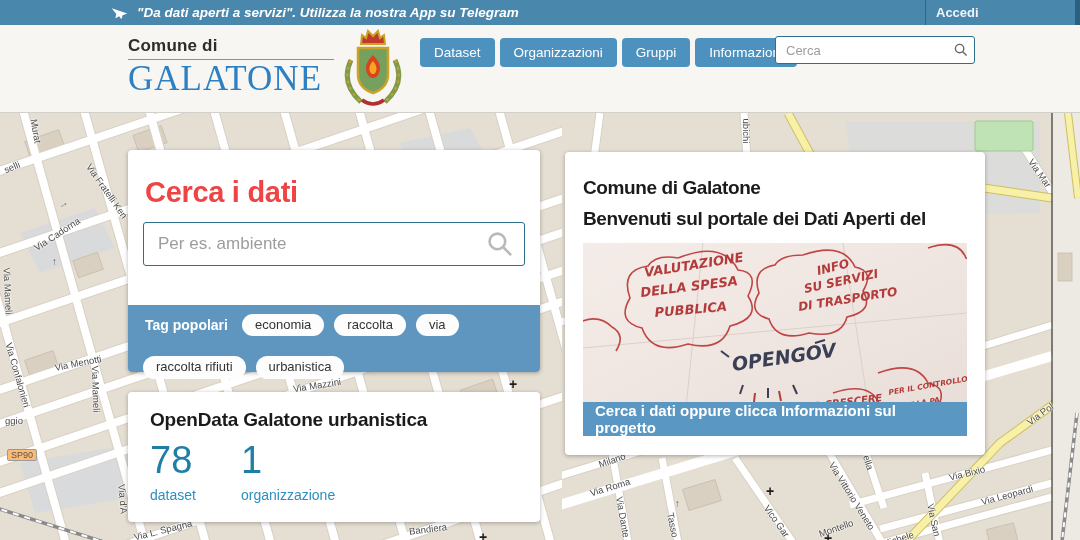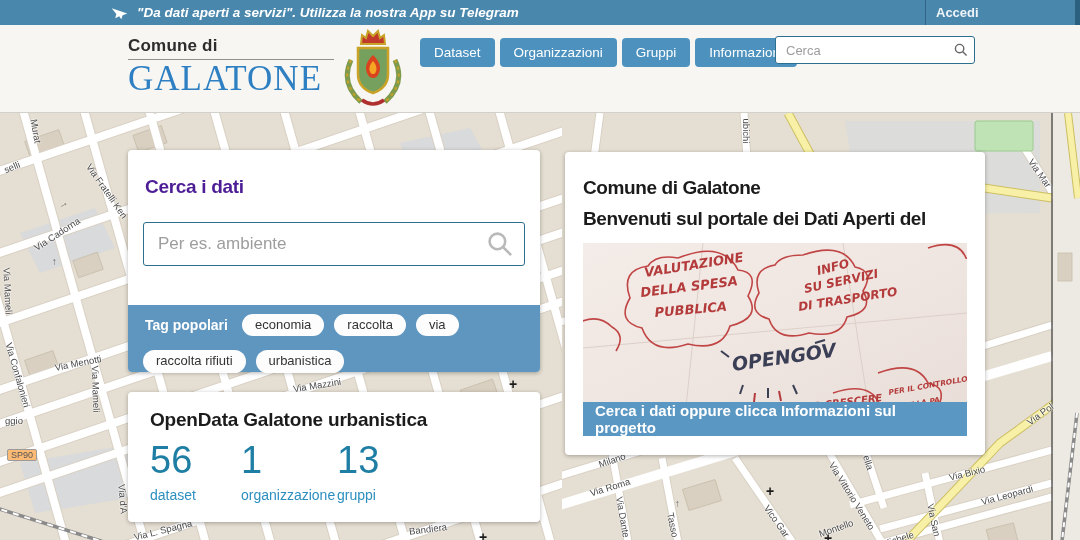--- a/index.html
+++ b/index.html
@@ -41,28 +41,28 @@
     text-shadow:0 0 2px #fff,0 0 2px #fff,0 0 2px #fff;}
   .street-label.boxed{background:#fdba74;border:1px solid #9a9a9a;border-radius:2px;
     padding:0 3px;font-size:9px;color:#555;text-shadow:none;}
   .church-marker{position:absolute;font-size:14px;font-weight:bold;color:#1b1b1b;line-height:1;
     transform:translate(-50%,-50%);}
   .oneway-arrow{position:absolute;font-size:10px;color:#6b6b6b;line-height:1;}
 
   
   .card{position:absolute;background:#fff;border-radius:4px;box-shadow:0 1px 4px rgba(0,0,0,.3);}
   .card-search{left:128px;top:37px;width:412px;height:222px;}
-  .card-search h2{margin:26px 17px 0;font-size:19px;color:#4c1d95;letter-spacing:-.3px;}
+  .card-search h2{margin:26px 17px 0;font-size:29px;color:#ef4444;letter-spacing:-.3px;}
   .big-search{position:absolute;left:15px;top:72px;width:382px;height:44px;}
   .big-search input{width:100%;height:100%;box-sizing:border-box;border:1px solid #2d6f8e;
     border-radius:3px;padding:0 46px 0 14px;font-size:17px;color:#333;font-family:inherit;}
   .big-search svg{position:absolute;right:12px;top:9px;}
   .tag-band{position:absolute;left:0;bottom:0;width:100%;height:67px;background:#5e96c0;
     border-radius:0 0 4px 4px;box-sizing:border-box;padding:9px 15px;
-    display:flex;flex-wrap:wrap;align-items:center;gap:14px 10px;}
+    display:flex;flex-wrap:wrap;align-items:center;gap:20px 10px;}
   .tag-band-label{color:#fff;font-weight:bold;font-size:14px;margin:0 4px 0 2px;}
   .tag{background:#fdfdfd;border-radius:13px;padding:4px 13px;font-size:13px;color:#333;
     text-decoration:none;line-height:1.1;}
 
   .card-stats{left:128px;top:279px;width:412px;height:130px;}
   .card-stats h3{margin:17px 22px 0;font-size:19px;color:#1b1b1b;letter-spacing:-.2px;}
   .stats-row{display:flex;margin:8px 22px 0;}
   .stat{cursor:pointer;}
   .stat:nth-child(1){width:91px;}
   .stat:nth-child(2){width:96px;}
@@ -338,30 +338,26 @@
         <a class="tag">via</a>
         <a class="tag">raccolta rifiuti</a>
         <a class="tag">urbanistica</a>
       </div>
     </div>
 
     <div class="card card-stats">
       <h3>OpenData Galatone urbanistica</h3>
       <div class="stats-row">
         <div class="stat">
-          <div class="stat-value">56</div>
+          <div class="stat-value">78</div>
           <div class="stat-label">dataset</div>
         </div>
         <div class="stat">
           <div class="stat-value">1</div>
           <div class="stat-label">organizzazione</div>
-        </div>
-        <div class="stat">
-          <div class="stat-value">13</div>
-          <div class="stat-label">gruppi</div>
         </div>
       </div>
     </div>
 
     <div class="card card-welcome">
       <div class="welcome-title">
         <div>Comune di Galatone</div>
         <div>Benvenuti sul portale dei Dati Aperti del</div>
       </div>
       <div class="photo">

